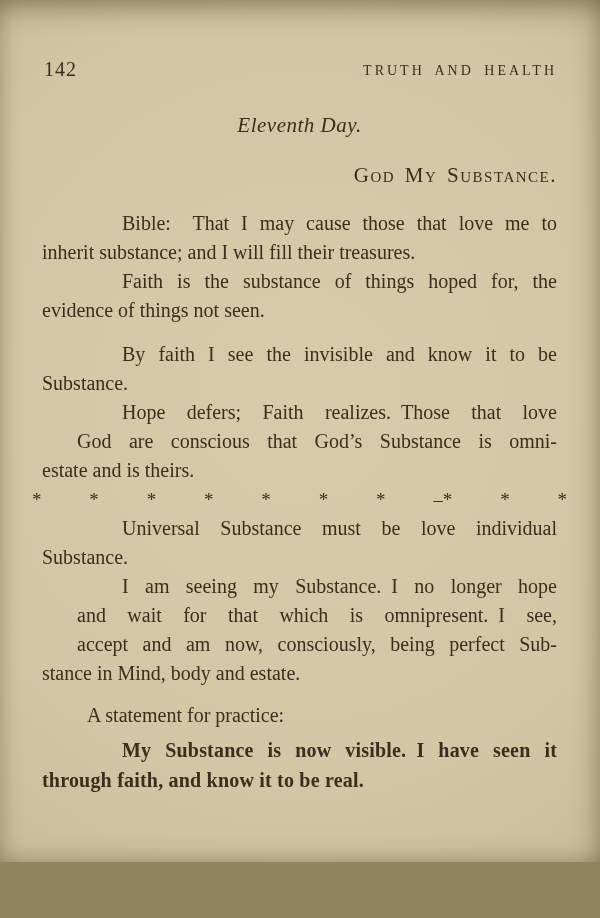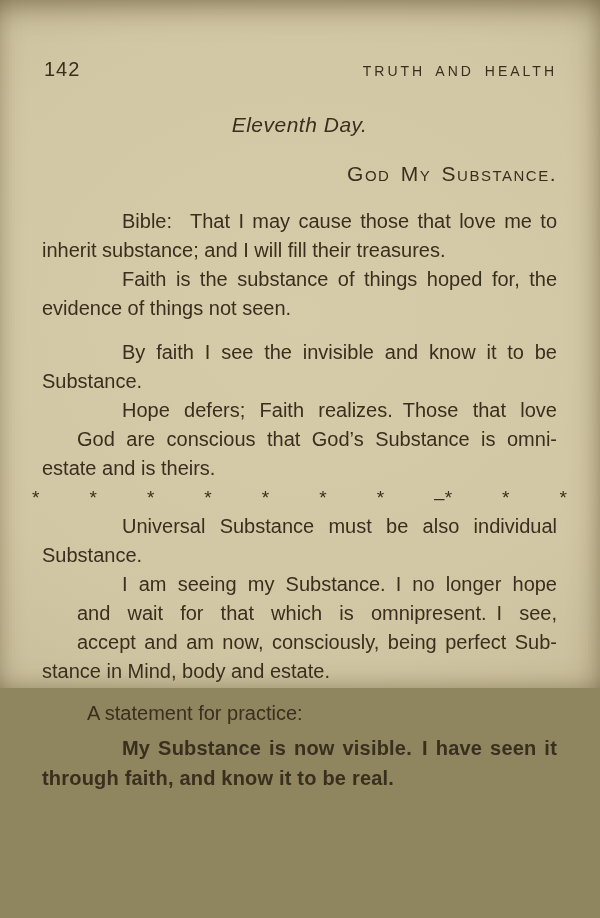--- a/index.html
+++ b/index.html
@@ -1,29 +1,29 @@
 <!DOCTYPE html>
 <html><head>
 <meta charset="utf-8">
 <style>
   html,body{margin:0;padding:0;}
   body{width:600px;height:918px;overflow:hidden;background:#8f855f;}
   .page{
     position:relative;
-    width:600px;height:688px;
+    width:600px;height:862px;
     box-sizing:border-box;
     background:
       radial-gradient(ellipse 130% 95% at 50% 46%,
         #d7cca9 0%, #d2c7a4 48%, #c6bb97 76%, #b0a47f 94%, #a2956f 100%);
     box-shadow:
       inset 0 22px 30px -16px rgba(92,78,46,.6),
       inset 0 -16px 26px -16px rgba(92,78,46,.38),
       inset -18px 0 30px -18px rgba(92,78,46,.45),
       inset 16px 0 26px -18px rgba(92,78,46,.3);
-    font-family:Liberation Sans, sans-serif;
+    font-family:Liberation Serif, serif;
     color:#392f1e;
   }
   .inner{
     position:absolute;
     left:42px;right:43px;top:0;
   }
   .page-header{
     position:relative;
     padding-top:60px;
     height:26px;
@@ -137,21 +137,21 @@
         <span>*</span>
         <span>*</span>
         <span>*</span>
         <span>*</span>
         <span>–*</span>
         <span>*</span>
         <span>*</span>
       </div>
 
       <div>
-        <div class="line just ind">Universal Substance must be also individual</div>
+        <div class="line just ind">Universal Substance must be love individual</div>
         <div class="line">Substance.</div>
       </div>
 
       <div>
         <div class="line just ind">I am seeing my Substance. I no longer hope</div>
         <div class="line just">and wait for that which is omnipresent. I see,</div>
         <div class="line just">accept and am now, consciously, being perfect Sub-</div>
         <div class="line">stance in Mind, body and estate.</div>
       </div>
 

